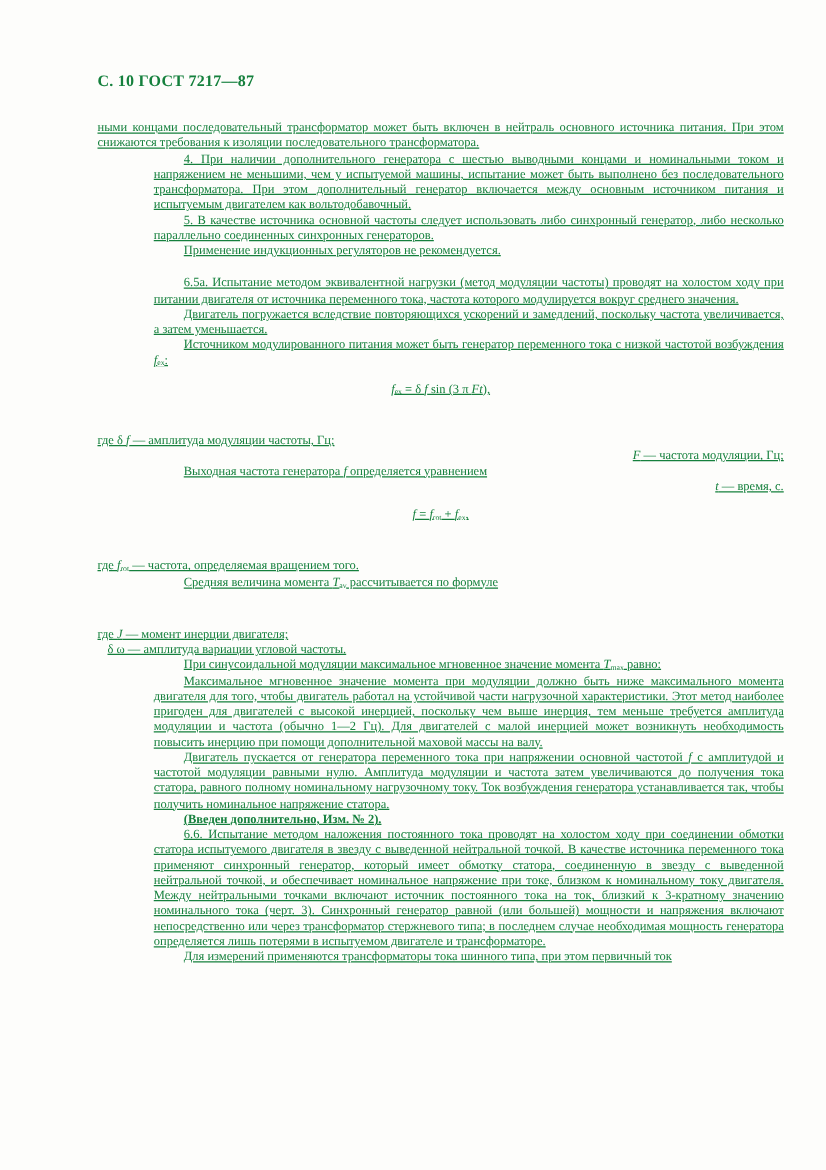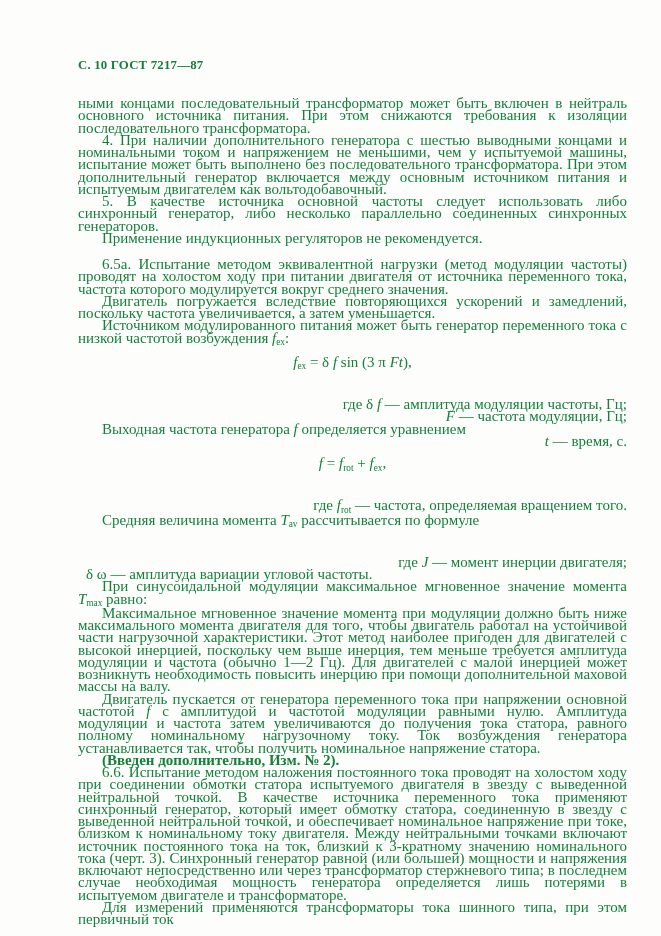--- a/index.html
+++ b/index.html
@@ -18,28 +18,29 @@
     width:549px;
   }
   .doc-header{
     font-weight:bold;
     font-size:12.8px;
     letter-spacing:.2px;
     margin:0 0 24px 0;
     white-space:nowrap;
   }
   .doc-body{
-    font-size:15px;
+    font-size:10px;
     line-height:12.25px;
+    text-decoration:underline;
   }
   .b{margin:0;text-align:justify;}
-  .ind{text-indent:24px;}
+  .ind{text-indent:24px;margin-left:45px;}
   .sp{margin-top:14px;}
   .frm{text-align:center;margin:10px 0 11px 0;text-indent:0;}
-  .def0{text-align:right;margin-top:28px;}
+  .def0{text-align:left;margin-top:28px;}
   .def28{padding-left:28px;text-align:right;}
   .def8{padding-left:8px;text-align:left;}
   .bold{font-weight:bold;}
   .r-n{font-style:normal;}
   .r-i{font-style:italic;}
   sub.r-sub{
     font-size:0.62em;
     font-style:normal;
     vertical-align:baseline;
     position:relative;

